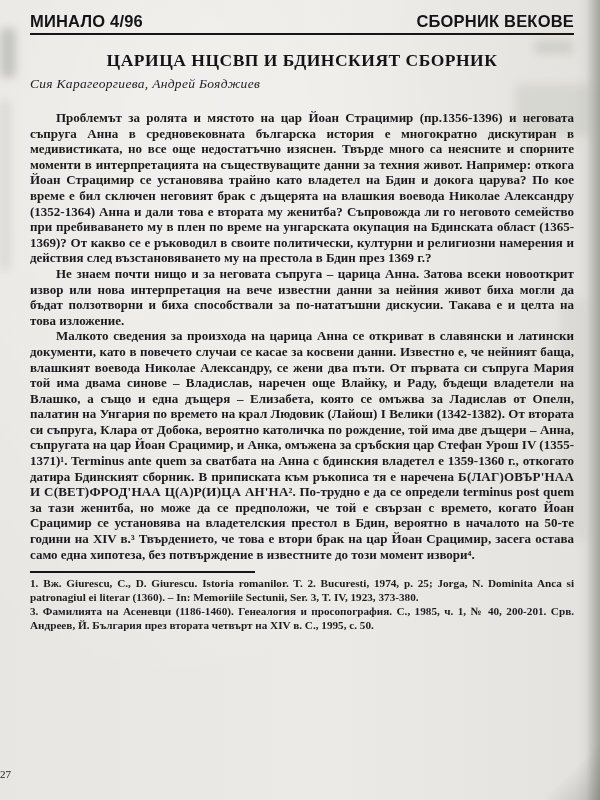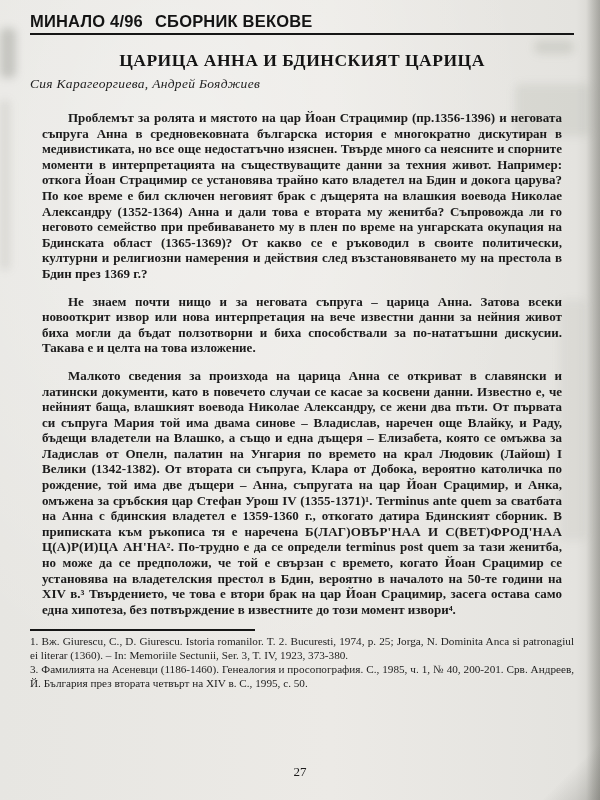--- a/index.html
+++ b/index.html
@@ -12,55 +12,55 @@
     position:relative; width:600px; height:800px; overflow:hidden;
     background:
       radial-gradient(ellipse at 30% 20%, rgba(255,255,255,0.35), rgba(255,255,255,0) 60%),
       linear-gradient(to right, #e7e6e2 0%, #eceae6 55%, #e4e3df 96%, #d2d1cc 100%),
       #e9e8e4;
     color:#1b1b1b;
   }
   .content { position:relative; padding:8px 26px 0 30px; z-index:2; }
 
   .header {
-    display:flex; align-items:baseline;
+    display:flex; justify-content:space-between; align-items:baseline;
     font-family:"Liberation Sans", sans-serif; font-weight:bold;
     font-size:16.5px; letter-spacing:0.2px; color:#141414;
     padding-top:4px;
     gap:12px;
   }
   .header-rule { border-bottom:2.5px solid #161616; margin-top:2px; }
 
   .title {
     text-align:center; font-weight:bold; font-size:17.5px;
     letter-spacing:0.5px; margin-top:15px; color:#141414;
   }
   .authors {
     font-style:italic; font-size:13.5px;
     letter-spacing:0.3px; margin-top:5px; color:#1e1e1e;
   }
 
   .body-text {
     margin-top:18px; font-size:13px; line-height:15.6px;
     text-align:justify; font-weight:600;
   }
-  .body-text p { margin:12px; text-indent:26px; }
+  .body-text p { margin:0; text-indent:26px; }
   .seg-normal {}
   .seg-bold { font-weight:800; letter-spacing:0.2px; }
 
   .fn-rule { width:225px; border-bottom:2px solid #161616; margin:9px 0 4px 0; }
   .footnotes {
-    font-size:11.2px; line-height:13.9px; text-align:justify; font-weight:400;
+    font-size:11.2px; line-height:13.9px; text-align:justify; font-weight:700;
     color:#1d1d1d;
   }
   .footnotes p { margin:0; }
 
   .page-number {
     position:absolute; left:0; bottom:20px; width:100%;
-    text-align:center; font-size:13px; font-weight:400; z-index:2;
+    text-align:left; font-size:11px; font-weight:400; z-index:2;
   }
 
   
   .edge-right {
     position:absolute; top:0; right:0; width:14px; height:800px; z-index:1;
     background:linear-gradient(to right, rgba(0,0,0,0), rgba(95,95,88,0.22) 55%, rgba(70,70,64,0.32));
   }
   .edge-bottom-right {
     position:absolute; right:0; bottom:0; width:60px; height:70px; z-index:1;
     background:linear-gradient(135deg, rgba(0,0,0,0) 55%, rgba(85,85,78,0.28));
@@ -84,21 +84,21 @@
   <div class="smudge smudge-d"></div>
   <div class="smudge smudge-e"></div>
 
   <div class="content">
     <div class="header">
       <span>МИНАЛО 4/96</span>
       <span>СБОРНИК ВЕКОВЕ</span>
     </div>
     <div class="header-rule"></div>
 
-    <div class="title">ЦАРИЦА АННА И БДИНСКИЯТ ЦАРИЦА</div>
+    <div class="title">ЦАРИЦА НЦСВП И БДИНСКИЯТ СБОРНИК</div>
     <div class="authors">Сия Карагеоргиева, Андрей Бояджиев</div>
 
     <div class="body-text">
         <p><span class="seg-normal">Проблемът за ролята и мястото на цар Йоан Страцимир (пр.1356-1396) и неговата съпруга Анна в средновековната българска история е многократно дискутиран в медивистиката, но все още недостатъчно изяснен. Твърде много са неясните и спорните моменти в интерпретацията на съществуващите данни за техния живот. Например: откога Йоан Страцимир се установява трайно като владетел на Бдин и докога царува? По кое време е бил сключен неговият брак с дъщерята на влашкия воевода Николае Александру (1352-1364) Анна и дали това е втората му женитба? Съпровожда ли го неговото семейство при пребиваването му в плен по време на унгарската окупация на Бдинската област (1365-1369)? От какво се е ръководил в своите политически, културни и религиозни намерения и действия след възстановяването му на престола в Бдин през 1369 г.?</span></p>
         <p><span class="seg-normal">Не знаем почти нищо и за неговата съпруга – царица Анна. Затова всеки новооткрит извор или нова интерпретация на вече известни данни за нейния живот биха могли да бъдат ползотворни и биха способствали за по-нататъшни дискусии. Такава е и целта на това изложение.</span></p>
         <p><span class="seg-normal">Малкото сведения за произхода на царица Анна се откриват в славянски и латински документи, като в повечето случаи се касае за косвени данни. Известно е, че нейният баща, влашкият воевода Николае Александру, се жени два пъти. От първата си съпруга Мария той има двама синове – Владислав, наречен още Влайку, и Раду, бъдещи владетели на Влашко, а също и една дъщеря – Елизабета, която се омъжва за Ладислав от Опелн, палатин на Унгария по времето на крал Людовик (Лайош) I Велики (1342-1382). От втората си съпруга, Клара от Добока, вероятно католичка по рождение, той има две дъщери – Анна, съпругата на цар Йоан Срацимир, и Анка, омъжена за сръбския цар Стефан Урош IV (1355-1371)¹. Terminus ante quem за сватбата на Анна с бдинския владетел е 1359-1360 г., откогато датира Бдинският сборник. В приписката към ръкописа тя е наречена </span><span class="seg-bold">Б(ЛАГ)ОВЪР'НАА И С(ВЕТ)ФРОД'НАА Ц(А)Р(И)ЦА АН'НА²</span><span class="seg-normal">. По-трудно е да се определи terminus post quem за тази женитба, но може да се предположи, че той е свързан с времето, когато Йоан Срацимир се установява на владетелския престол в Бдин, вероятно в началото на 50-те години на XIV в.³ Твърдението, че това е втори брак на цар Йоан Срацимир, засега остава само една хипотеза, без потвърждение в известните до този момент извори⁴.</span></p>
       </div>
 
     <div class="fn-rule"></div>
     <div class="footnotes">

